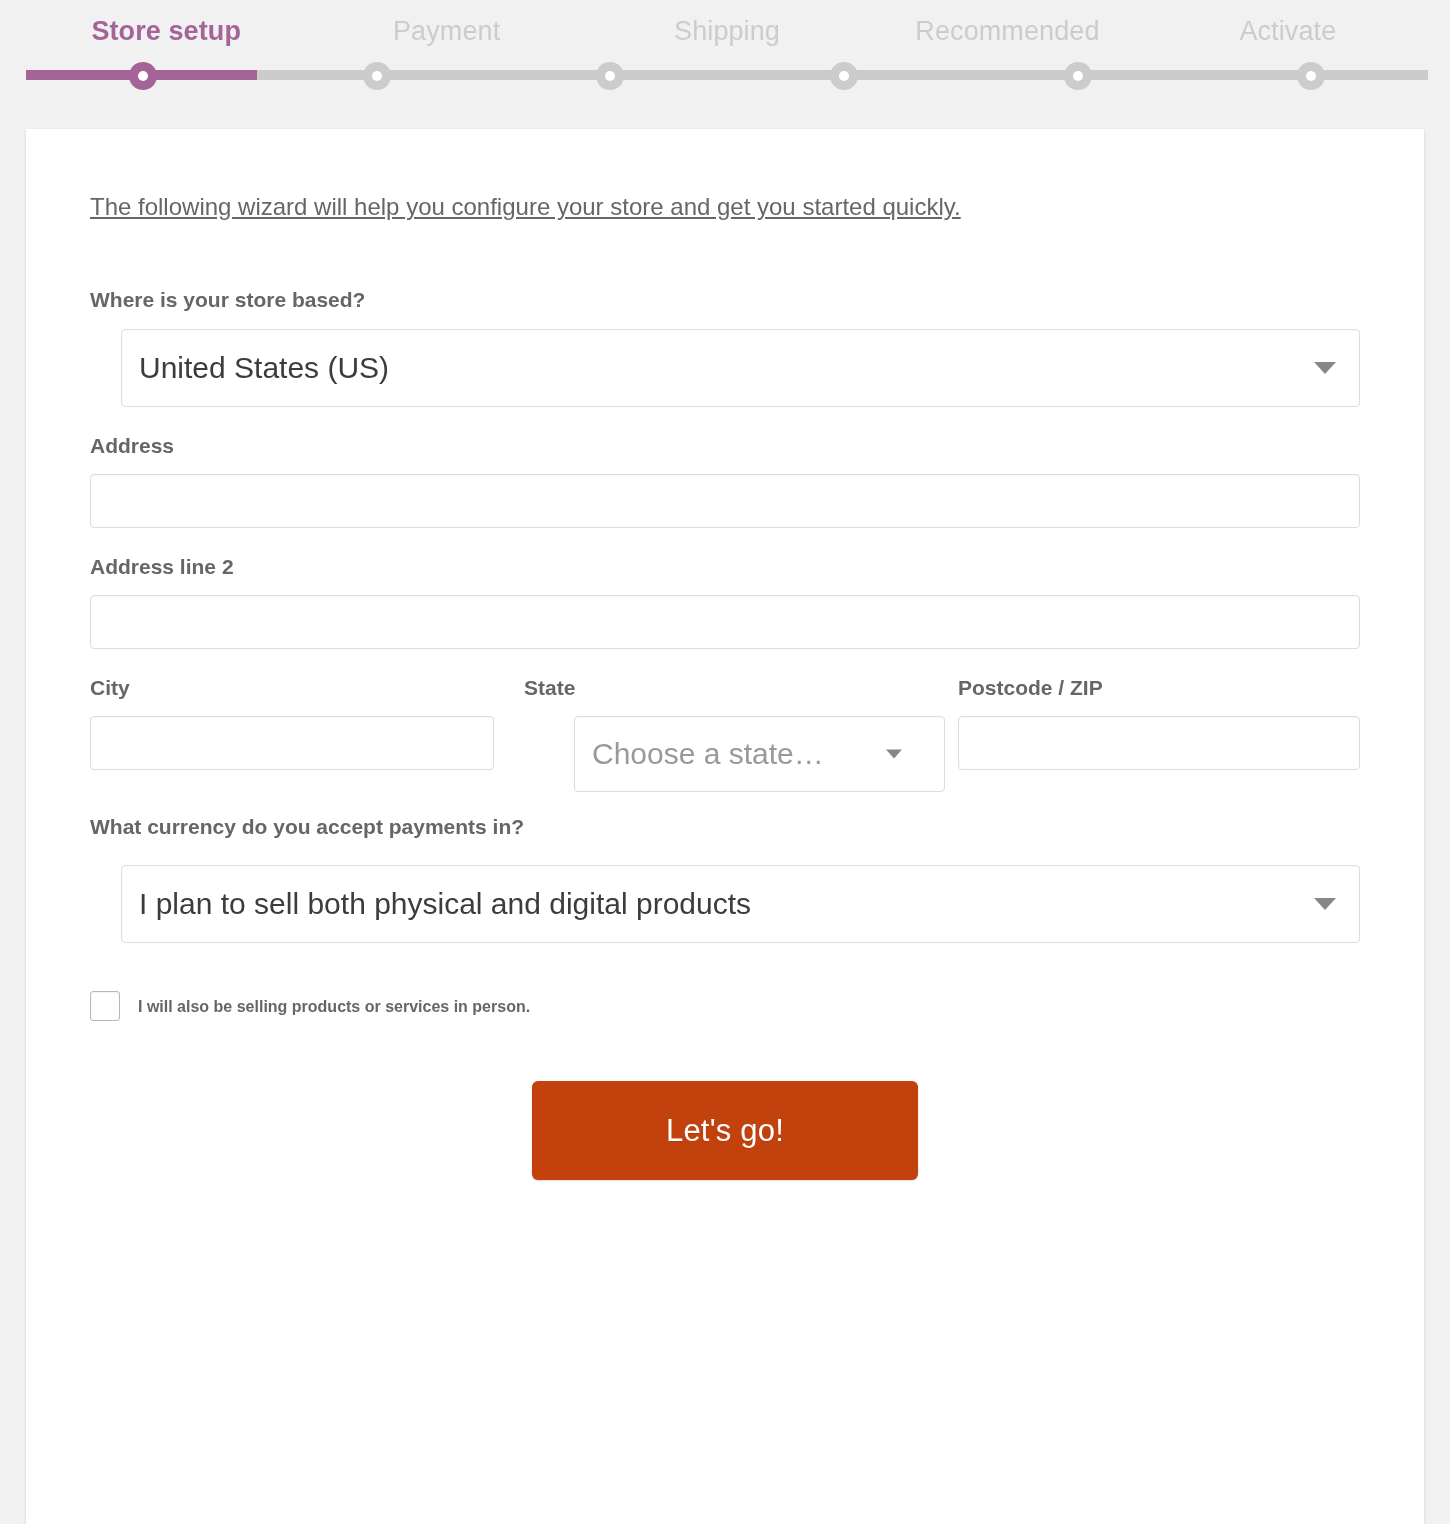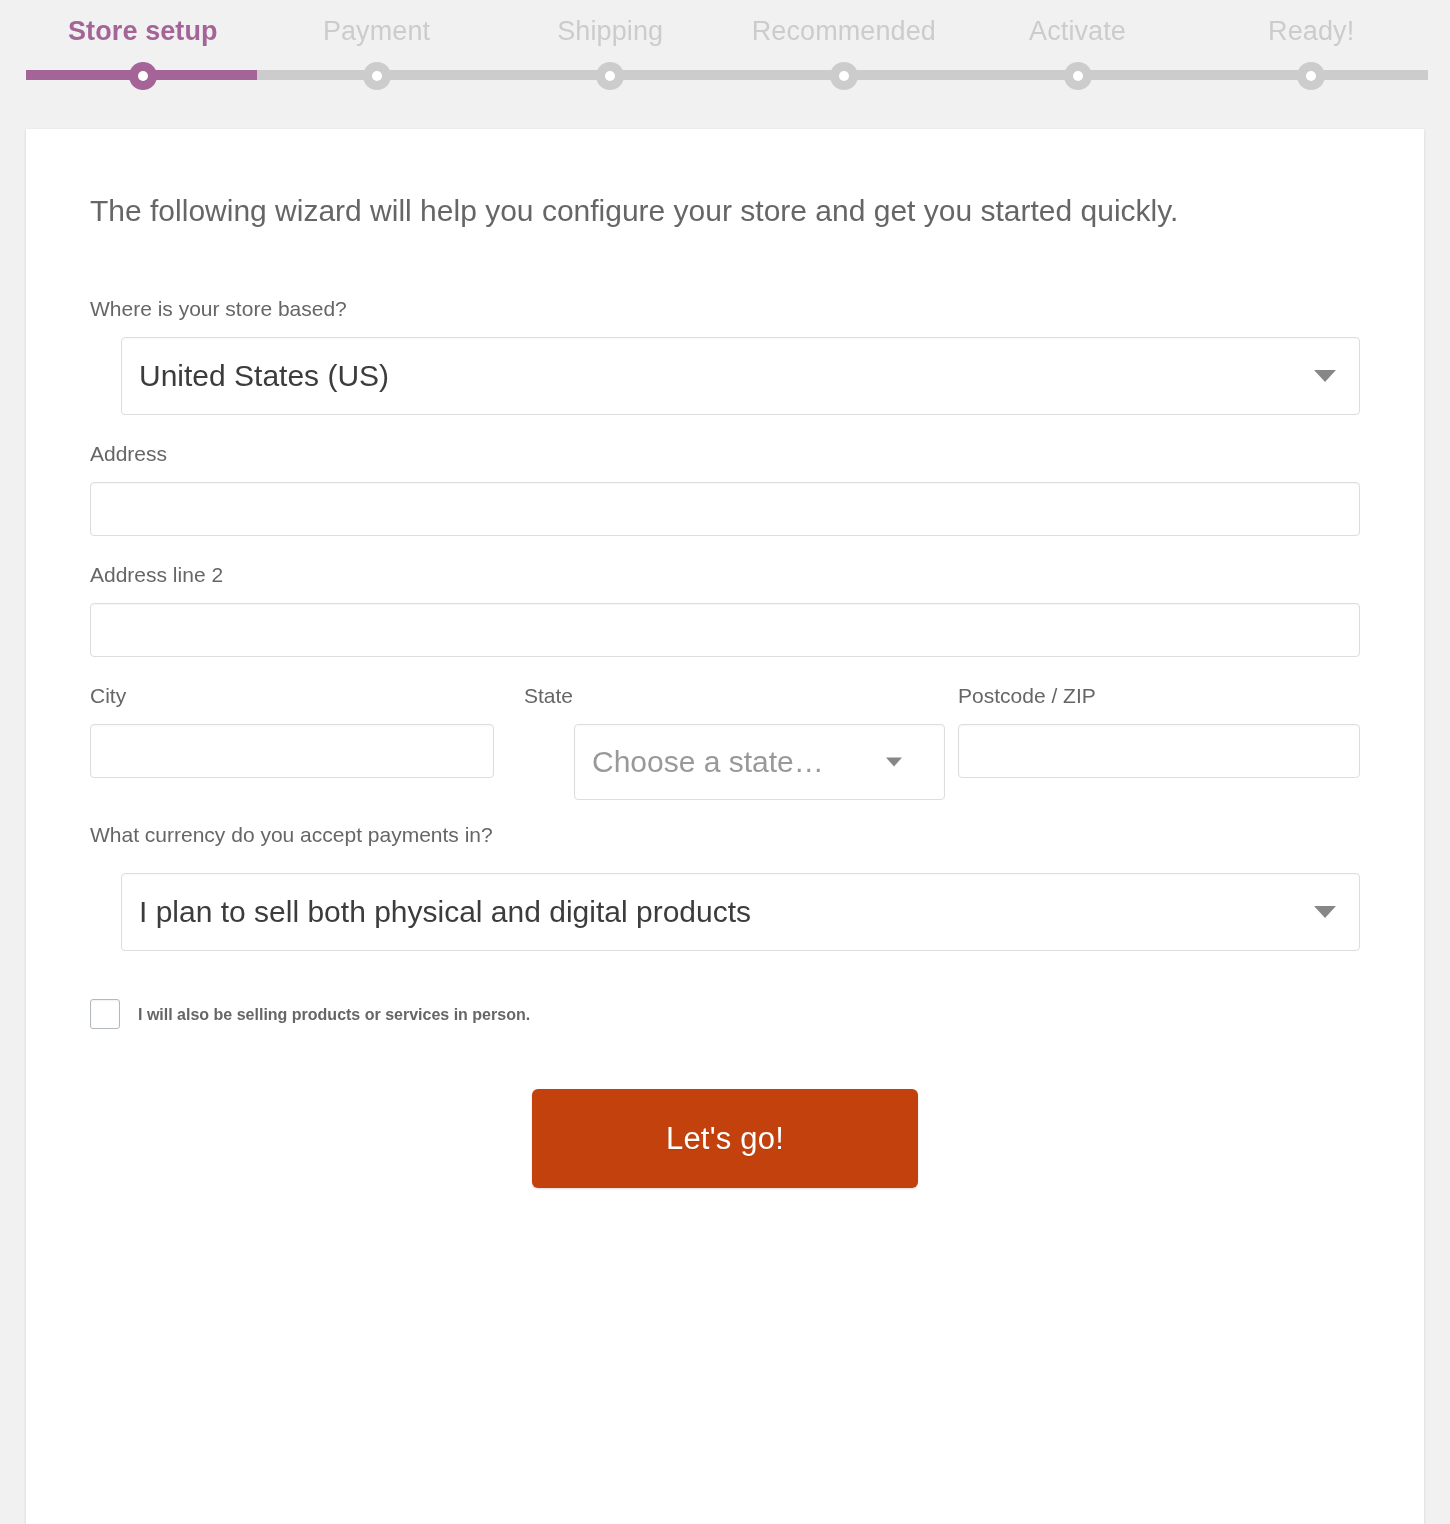--- a/index.html
+++ b/index.html
@@ -105,33 +105,34 @@
     background: #fff;
     box-shadow: 0 1px 3px rgba(0,0,0,0.13);
     padding: 0;
   }
 
   .card-inner {
     padding: 62px 64px 0 64px;
   }
 
   .intro-text {
-    font-size: 30px;
+    font-size: 24px;
     line-height: 1.35;
     color: #666;
     margin: 0 0 64px 0;
     font-weight: normal;
+    text-decoration: underline;
   }
 
   .field-block { margin-bottom: 26px; }
 
   .field-label {
     display: block;
     font-size: 21px;
-    font-weight: normal;
+    font-weight: bold;
     color: #666;
     margin: 0 0 16px 0;
     line-height: 1.2;
   }
 
   
   .text-input {
     display: block;
     width: 100%;
     height: 54px;
@@ -252,21 +253,20 @@
 <body>
 
 <div class="wizard-steps">
 
   <div class="step-labels">
     <div class="step-label active">Store setup</div>
     <div class="step-label">Payment</div>
     <div class="step-label">Shipping</div>
     <div class="step-label">Recommended</div>
     <div class="step-label">Activate</div>
-    <div class="step-label">Ready!</div>
   </div>
 
   <div class="step-track">
     <div class="step-track-fill"></div>
   </div>
 
   <div class="step-dots">
     <div class="step-dot-cell">
       <span class="step-dot active"></span>
     </div>

